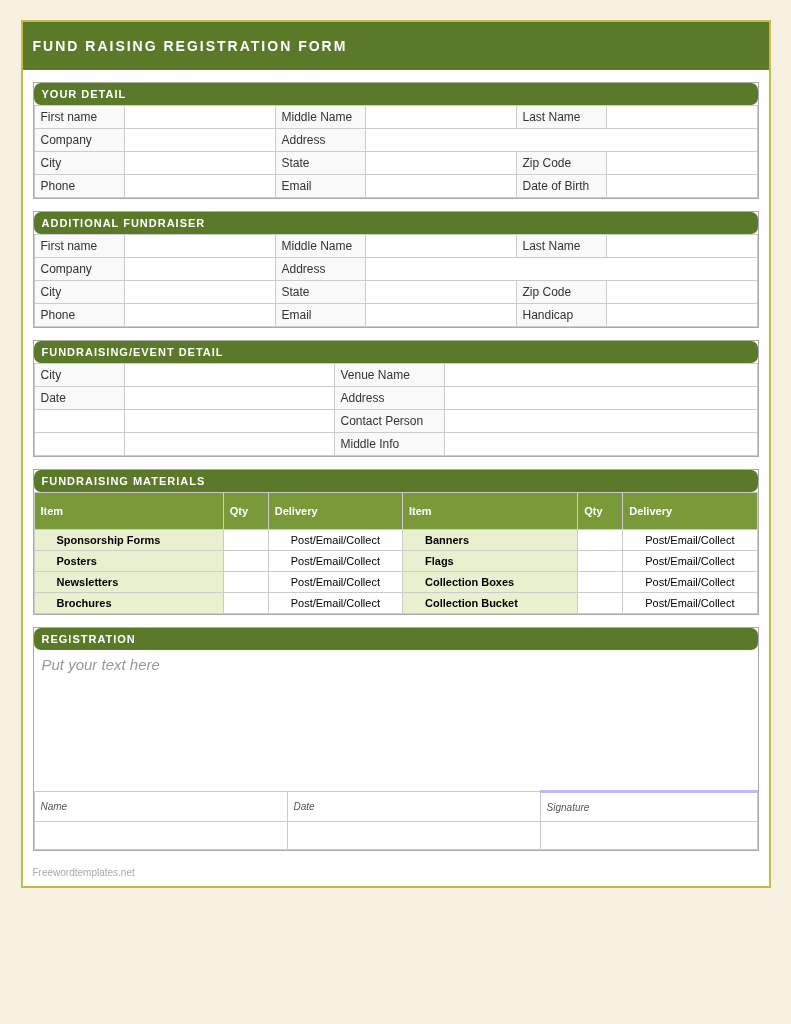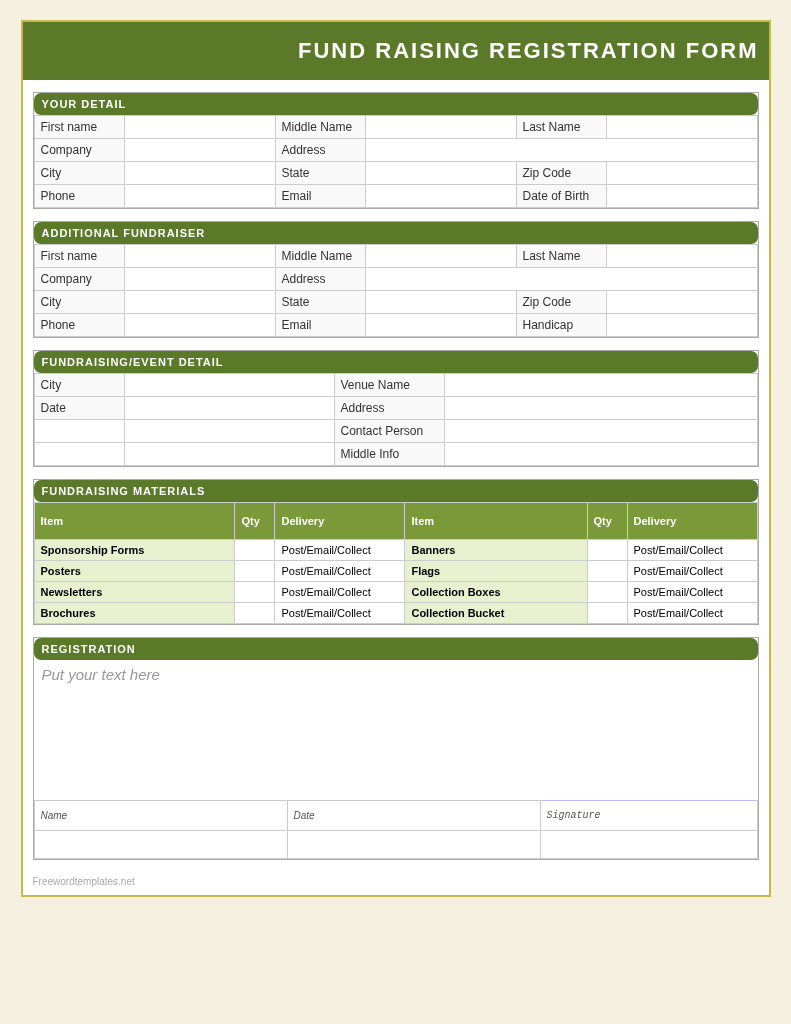--- a/index.html
+++ b/index.html
@@ -15,22 +15,22 @@
     }
     .page {
       background: #fff;
       border: 2px solid #c8b84a;
       width: 750px;
       padding: 0;
     }
     .form-title {
       background: #5a7a2a;
       color: #fff;
-      text-align: right;
-      font-size: 22px;
+      text-align: left;
+      font-size: 14px;
       font-weight: bold;
       letter-spacing: 2px;
       padding: 16px 10px;
     }
     .section {
       margin: 12px 10px;
       border: 1px solid #aaa;
     }
     .section-header {
       background: #5a7a2a;
@@ -66,21 +66,21 @@
       background: #7a9a3a;
       color: #fff;
       font-weight: bold;
       font-size: 11px;
       padding: 12px 6px;
     }
     .mat-item-row td {
       background: #e8f0d0;
       font-weight: bold;
       font-size: 11px;
-      padding: 4px 6px;
+      padding: 4px 22px;
     }
     .mat-item-row td.qty-cell, .mat-item-row td.delivery-cell {
       background: #fff;
       font-weight: normal;
     }
     
     .declaration-text {
       color: #999;
       font-style: italic;
       font-size: 15px;
@@ -265,21 +265,21 @@
 
   <div class="section">
     <div class="section-header">REGISTRATION</div>
     <div class="declaration-text">Put your text here</div>
     <div style="height:60px;"></div>
     <table>
       <tbody>
           <tr class="sig-row">
         <td style="width:35%; border-top:1px solid #ccc; padding:6px;">Name</td>
         <td style="width:35%; border-top:1px solid #ccc; padding:6px;">Date</td>
-        <td style="width:30%; border-top:1px solid #c4b5fd; padding:6px;font-family:Liberation Mono, monospace;">Signature</td>
+        <td style="width:30%; border-top:3px solid #c4b5fd; padding:6px;">Signature</td>
       </tr>
       <tr>
         <td style="height:28px; border:1px solid #ccc;"></td>
         <td style="height:28px; border:1px solid #ccc;"></td>
         <td style="height:28px; border:1px solid #ccc;"></td>
       </tr>
     </tbody>
       </table>
   </div>
 

